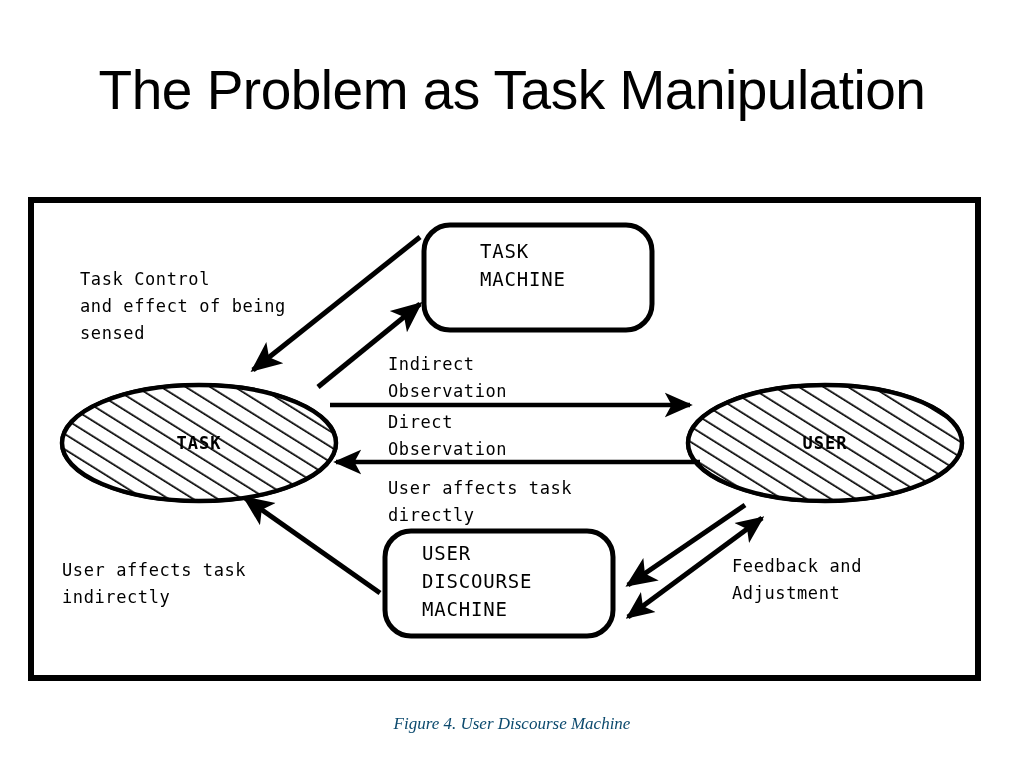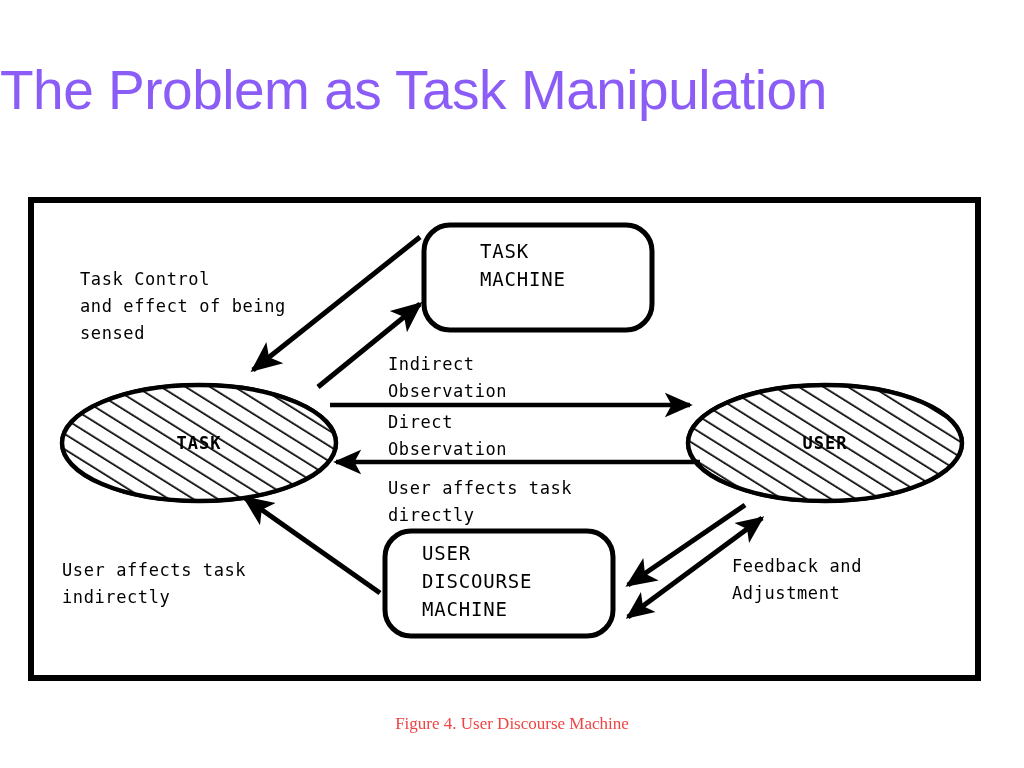--- a/index.html
+++ b/index.html
@@ -16,25 +16,26 @@
     font-family: "Liberation Sans", sans-serif;
     color: #000000;
   }
 
   
   #slide-title {
     position: absolute;
     left: 0;
     top: 58px;
     width: 1024px;
+    text-align: center;
     font-family: "Liberation Sans", sans-serif;
     font-size: 55px;
     font-weight: 400;
     letter-spacing: -0.5px;
-    color: #8b5cf6;
+    color: #000000;
     white-space: nowrap;
   }
 
   
   #figure-region {
     position: absolute;
     left: 0;
     top: 180px;
     width: 1024px;
     height: 588px;
@@ -48,21 +49,22 @@
 
   
   #figure-caption {
     position: absolute;
     left: 0;
     top: 714px;
     width: 1024px;
     text-align: center;
     font-family: "Liberation Serif", serif;
     font-size: 17px;
-    color: #ef4444;
+    color: #0c4a6e;
+    font-style: italic;
   }
 
   .diagram-text {
     font-family: "DejaVu Sans Mono", "Liberation Mono", monospace;
     font-size: 17px;
     fill: #000000;
     letter-spacing: 0.6px;
   }
   .node-label {
     font-family: "DejaVu Sans Mono", "Liberation Mono", monospace;

